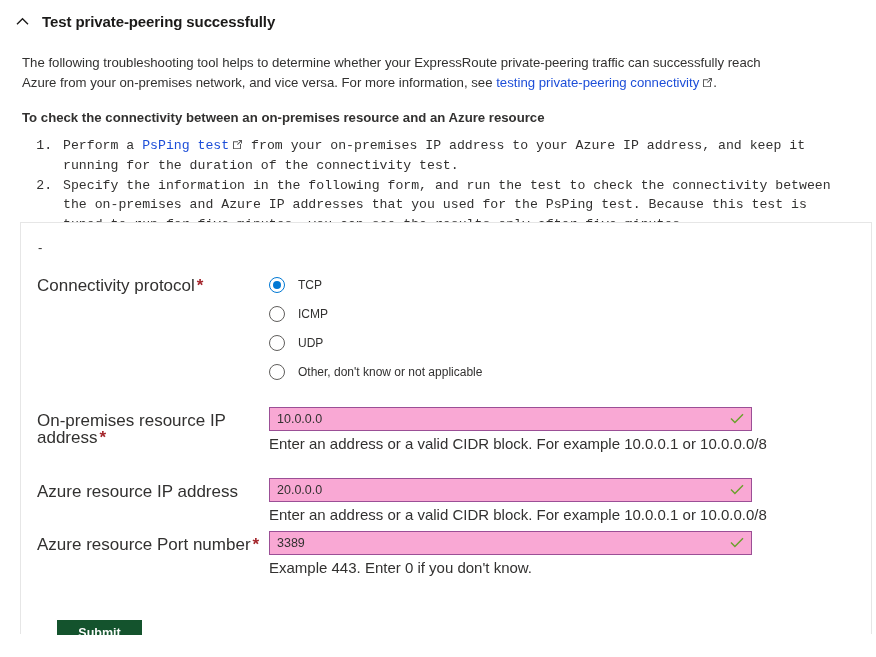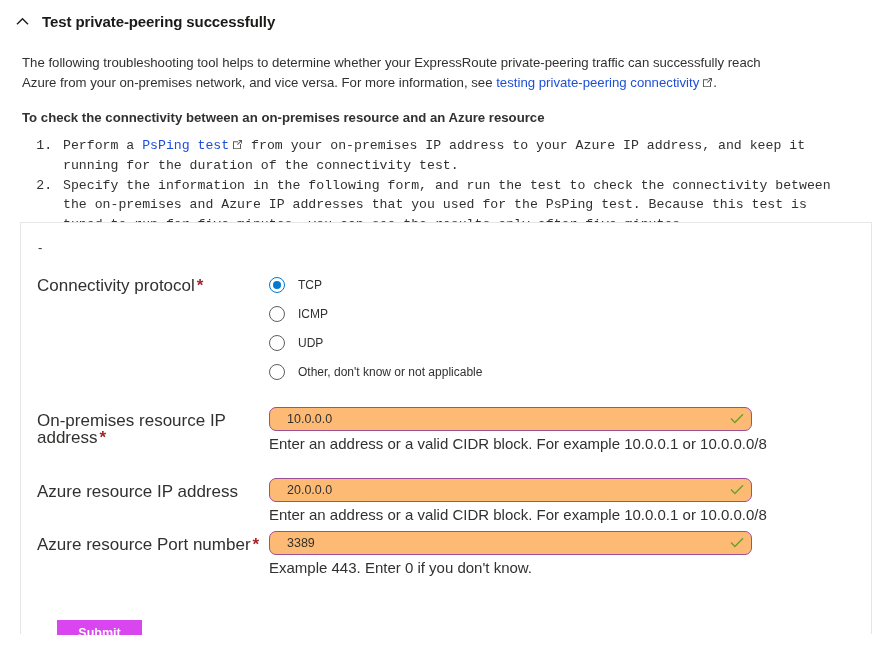--- a/index.html
+++ b/index.html
@@ -186,27 +186,27 @@
   .input-wrap {
     position: relative;
     width: 483px;
     height: 24px;
   }
   .text-input {
     width: 100%;
     height: 24px;
     box-sizing: border-box;
     border: 1px solid #9b4f96;
-    background: #fdba74;
+    background: #f9a8d4;
     font-family: "Liberation Sans", sans-serif;
     font-size: 12.5px;
     color: #323130;
-    padding: 0 28px 0 17px;
+    padding: 0 28px 0 7px;
     outline: none;
-    border-radius: 7px;
+    border-radius: 0;
   }
   .valid-check {
     position: absolute;
     right: 8px;
     top: 50%;
     transform: translateY(-50%);
     pointer-events: none;
     display: block;
   }
   .helper-text {
@@ -215,21 +215,21 @@
     color: #323130;
     line-height: 16px;
   }
 
   .submit-btn {
     position: absolute;
     left: 36px;
     top: 397px;
     width: 85px;
     height: 15px;
-    background: #d946ef;
+    background: #14532d;
     color: #ffffff;
     border: none;
     font-family: "Liberation Sans", sans-serif;
     font-size: 12.5px;
     font-weight: bold;
     cursor: pointer;
     padding: 0;
     line-height: 26px;
     text-align: center;
   }

